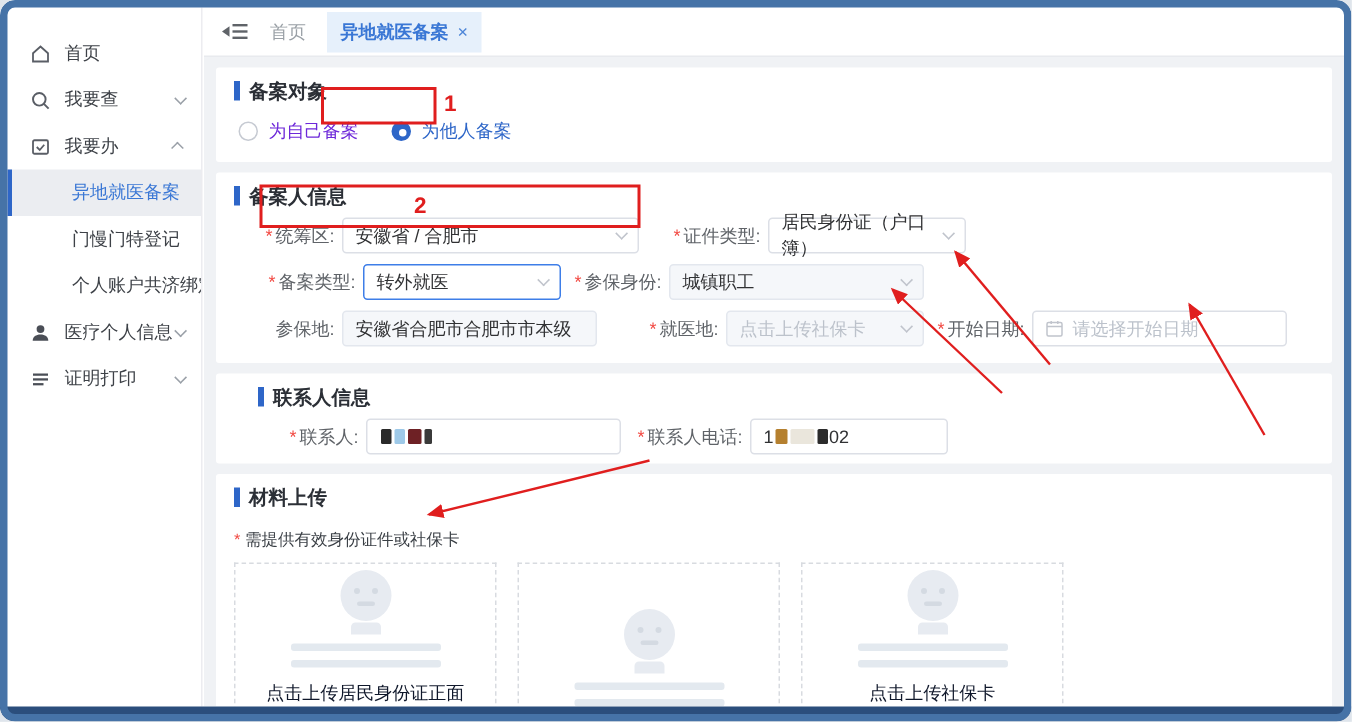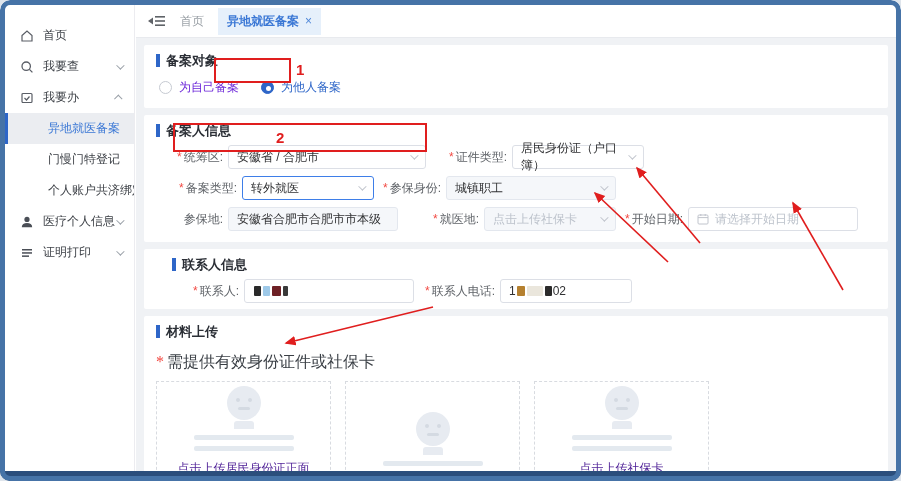--- a/index.html
+++ b/index.html
@@ -55,31 +55,31 @@
   .fg .ctl.wide{width:432px;}
   .ctl{height:24px;border:1px solid #dcdfe6;border-radius:3px;background:#fff;display:flex;align-items:center;padding:0 8px;font-size:12px;color:#303133;position:relative;cursor:pointer;}
   .ctl.disabled{background:#f5f7fa;border-color:#e3e7ee;cursor:not-allowed;}
   .ctl.focused{border-color:#3e7ee8;}
   .ctl .ph-text{color:#bcc2cb;}
   .ctl .chev{position:absolute;right:9px;width:6px;height:6px;border-right:1px solid #c0c4cc;border-bottom:1px solid #c0c4cc;transform:rotate(45deg) translateY(-2px);}
   .mask{display:inline-block;height:10px;border-radius:1px;margin:0 1px;vertical-align:middle;}
   .cal{width:12px;height:12px;margin-right:6px;flex:0 0 auto;}
 
   .card-upload{height:200px;}
-  .up-note{font-size:16px;color:#3a3f45;margin-top:13px;font-family:Liberation Serif, serif;}
+  .up-note{font-size:11px;color:#3a3f45;margin-top:13px;}
   .up-note .req{color:#f24a43;margin-right:3px;}
   .up-row{display:flex;margin-top:8px;}
   .upload-box{width:175px;height:104px;border:1px dashed #d8dbe0;background:#fff;margin-right:14px;display:flex;flex-direction:column;align-items:center;justify-content:flex-end;padding-bottom:7px;cursor:pointer;}
   .ph-face{width:34px;height:34px;border-radius:50%;background:#e7ebf1;position:relative;}
   .ph-face::before,.ph-face::after{content:"";position:absolute;background:#d4dae2;border-radius:2px;}
   .ph-face::before{width:4px;height:4px;left:9px;top:12px;box-shadow:12px 0 0 #d4dae2;}
   .ph-face::after{width:12px;height:3px;left:11px;top:21px;}
   .ph-shoulder{width:20px;height:8px;background:#e7ebf1;border-radius:3px 3px 0 0;margin-top:1px;}
   .ph-bar{width:100px;height:5px;border-radius:2px;background:#e3e9ef;margin-top:6px;}
-  .up-label{font-size:12px;color:#4c1d95;margin-top:9px;}
+  .up-label{font-size:12px;color:#0f172a;margin-top:9px;}
 
   
   .anno-layer{position:absolute;inset:0;pointer-events:none;z-index:40;}
   .anno-box{position:absolute;border:2px solid #e01e1e;}
   .anno-num{position:absolute;color:#e01e1e;font-size:15px;font-weight:bold;}
   svg.arrows{position:absolute;inset:0;width:100%;height:100%;}
 </style>
 </head>
 <body>
 

